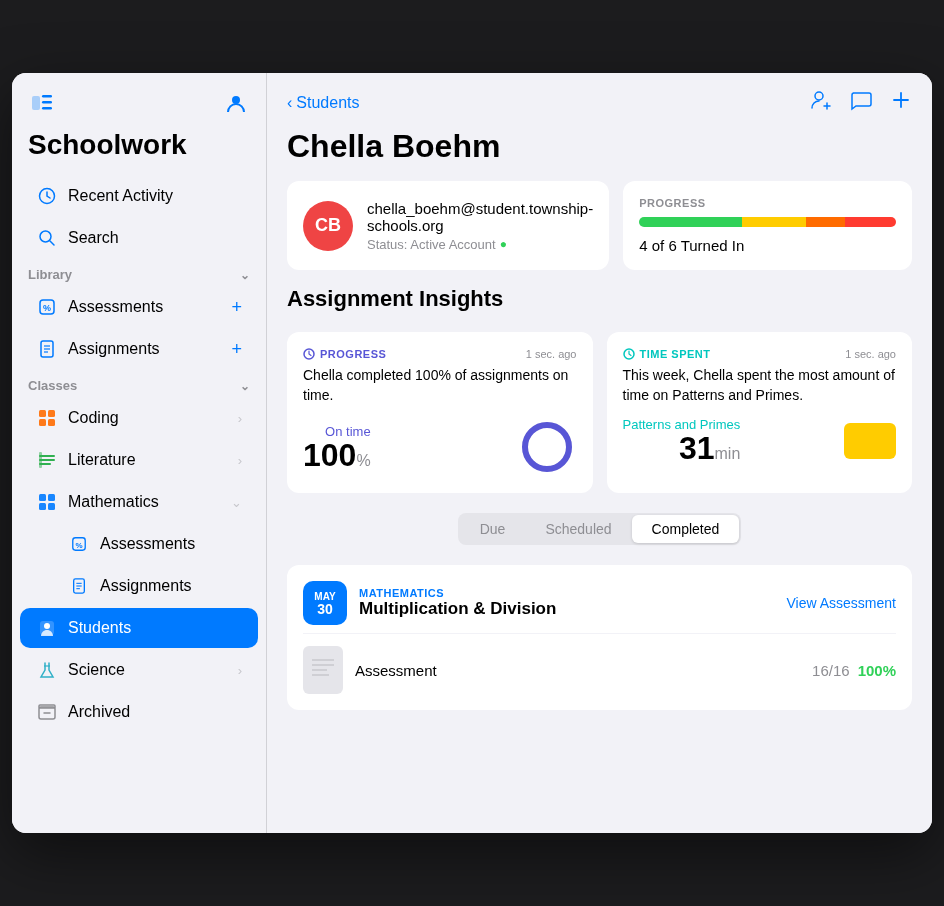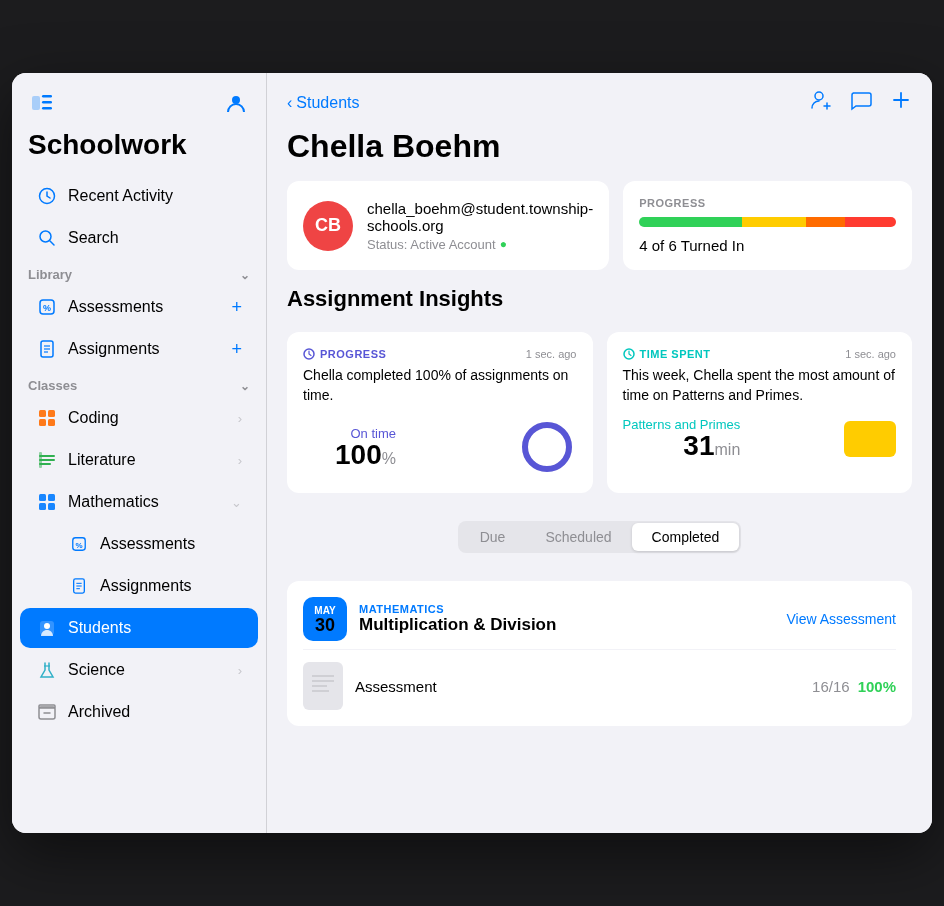--- a/index.html
+++ b/index.html
@@ -245,42 +245,42 @@
     .insight-type.time { color: #00c7be; }
     .insight-time { font-size: 11px; color: #8e8e93; }
     .insight-desc { font-size: 14px; color: #000; margin-bottom: 12px; line-height: 1.4; }
     .insight-metric-row {
       display: flex;
       align-items: center;
       justify-content: space-between;
       text-align: right;
     }
     .metric-label { font-size: 13px; color: #5856d6; font-weight: 500; }
-    .metric-value { font-size: 28px; font-weight: 700; color: #000; line-height: 1; margin-left: 32px; }
+    .metric-value { font-size: 32px; font-weight: 700; color: #000; line-height: 1; }
     .metric-unit { font-size: 16px; font-weight: 400; color: #8e8e93; }
     .donut-chart {
       width: 60px; height: 60px;
       flex-shrink: 0;
     }
     .metric-label-teal { font-size: 13px; color: #00c7be; font-weight: 500; }
     .yellow-block {
       width: 52px; height: 36px;
       background: #ffcc00;
       border-radius: 6px;
     }
     
     .tabs-row {
       display: flex;
       justify-content: center;
       gap: 0;
       background: #e5e5ea;
       border-radius: 8px;
       padding: 2px;
       width: fit-content;
-      margin: 12px auto;
+      margin: 4px auto;
     }
     .tab-btn {
       padding: 6px 20px;
       border-radius: 6px;
       font-size: 14px;
       font-weight: 500;
       color: #8e8e93;
       cursor: pointer;
       border: none;
       background: transparent;
@@ -307,21 +307,21 @@
       flex-direction: column;
       align-items: center;
       width: 44px;
       height: 44px;
       background: #007aff;
       border-radius: 10px;
       justify-content: center;
       flex-shrink: 0;
     }
     .date-month { font-size: 10px; color: #fff; font-weight: 600; text-transform: uppercase; }
-    .date-day { font-size: 18px; color: #000000; font-weight: 700; line-height: 1; }
+    .date-day { font-size: 14px; color: #ffffff; font-weight: 700; line-height: 1; }
     .assignment-info { flex: 1; margin-left: 12px; }
     .assignment-class { font-size: 11px; color: #007aff; font-weight: 600; text-transform: uppercase; letter-spacing: 0.5px; }
     .assignment-name { font-size: 17px; font-weight: 600; color: #000; }
     .view-btn {
       background: transparent;
       border: none;
       color: #007aff;
       font-size: 14px;
       font-weight: 500;
       cursor: pointer;

